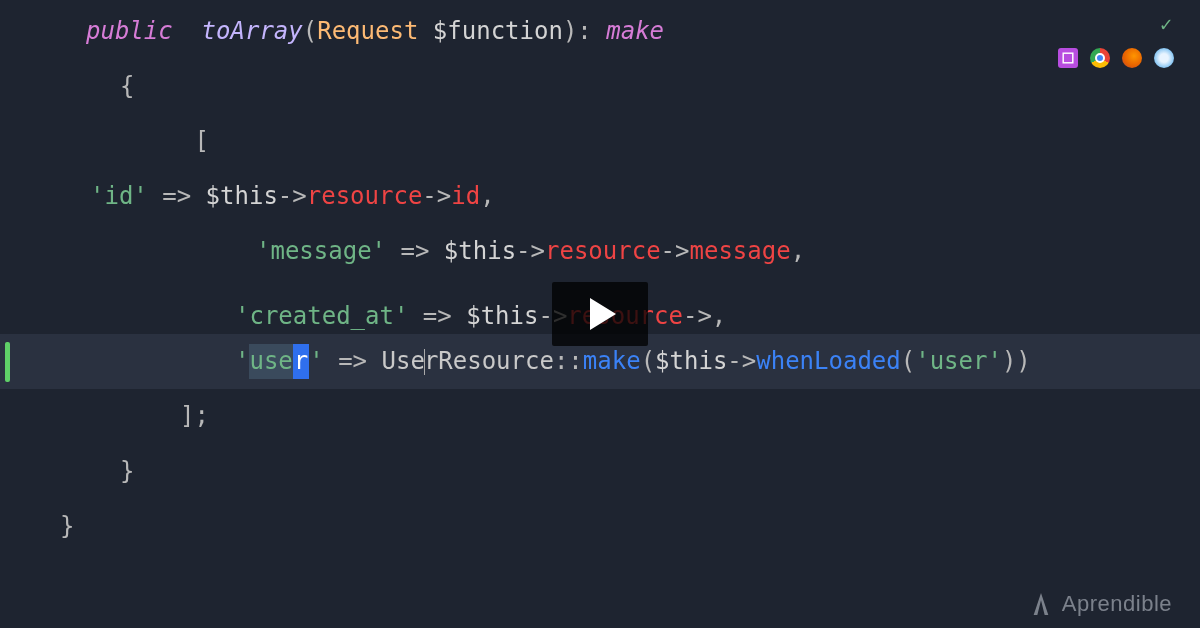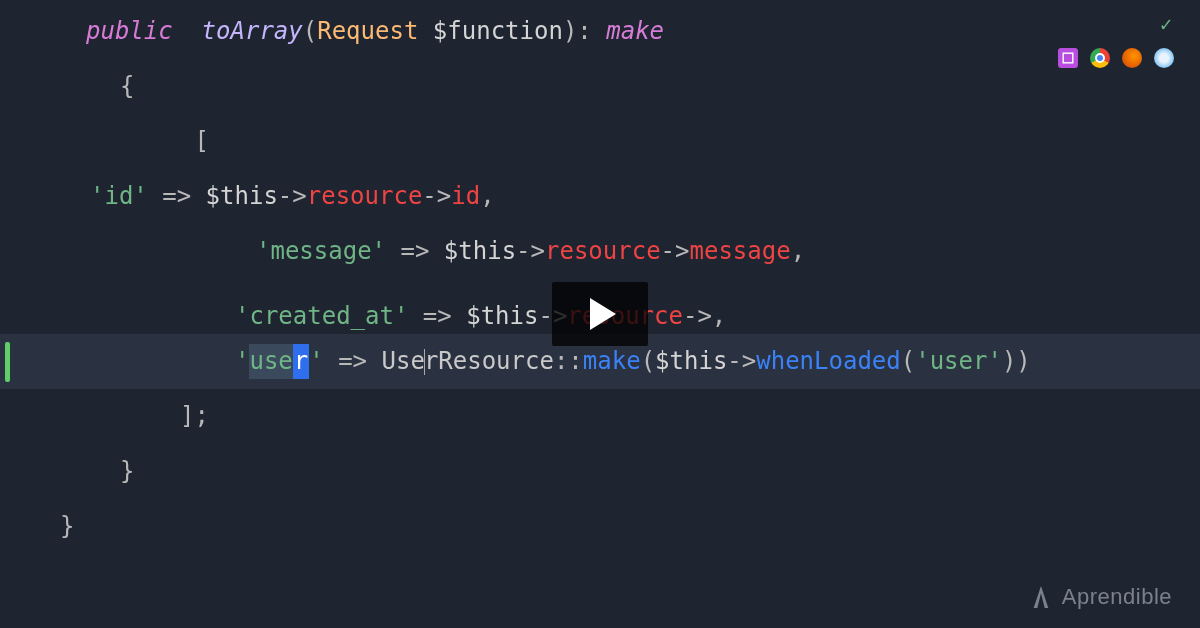--- a/index.html
+++ b/index.html
@@ -129,21 +129,21 @@
     border-left: 26px solid #fff;
     border-top: 16px solid transparent;
     border-bottom: 16px solid transparent;
     margin-left: 6px;
   }
 
   
   .watermark {
     position: absolute;
     right: 28px;
-    bottom: 18px;
+    bottom: 11px;
     display: flex;
     align-items: center;
     gap: 10px;
     color: rgba(200,205,215,0.55);
     font-family: -apple-system, 'Segoe UI', sans-serif;
     font-size: 22px;
     font-weight: 300;
     letter-spacing: 0.5px;
   }
   .wm-logo {

